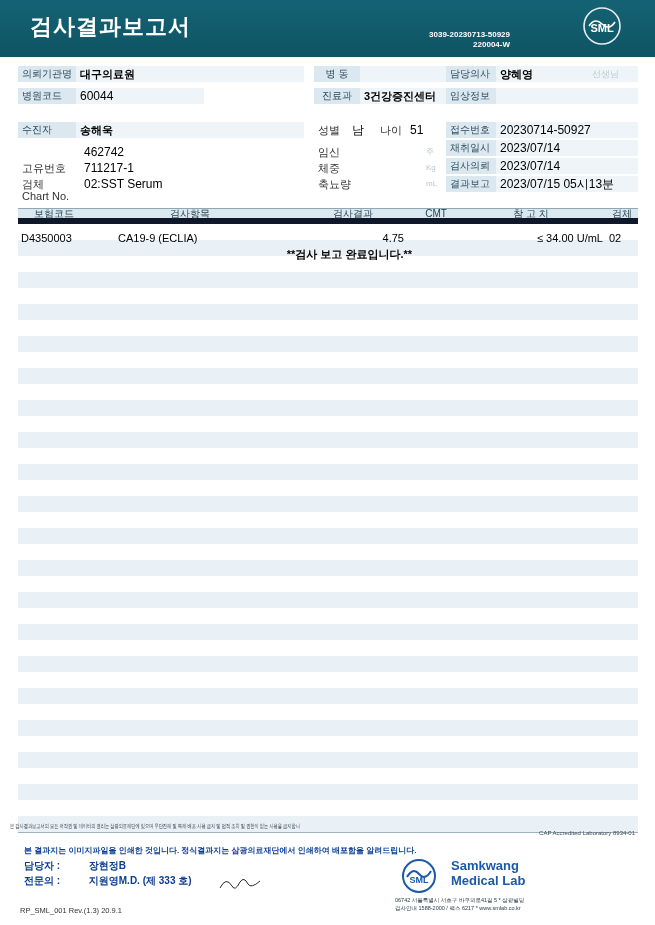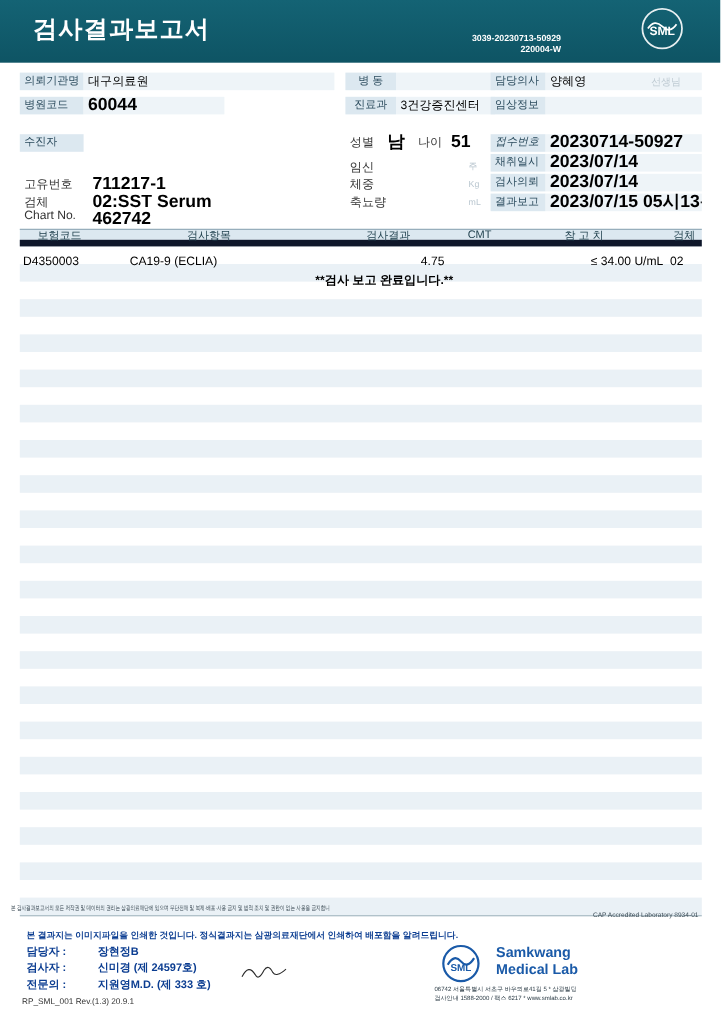--- a/index.html
+++ b/index.html
@@ -63,27 +63,27 @@
     height: 16px;
     line-height: 12px;
     white-space: nowrap;
   }
   .fld {
     position: absolute;
     background: #eef4f8;
     height: 16px;
     line-height: 14px;
     font-size: 11px;
-    font-weight: normal;
+    font-weight: bold;
     padding: 1px 4px;
     white-space: nowrap;
     overflow: hidden;
   }
   .fld.plain { background: transparent; }
-  .val-lg { font-size: 16px; font-weight: bold; }
+  .val-lg { font-size: 12px; font-weight: normal; }
   .muted { color: #bfcbd3; font-weight: normal; font-size: 9px; }
   .small-unit { color: #b9c6cf; font-weight: normal; font-size: 8px; }
 
   
   .tbl {
     position: absolute;
     left: 18px; top: 208px;
     width: 620px;
   }
   .tbl-head {
@@ -220,23 +220,24 @@
 
 <div class="info">
 
   <div class="lbl" style="left:0; top:0; width:58px;">의뢰기관명</div>
   <div class="fld" style="left:58px; top:0; width:228px;">대구의료원</div>
 
   <div class="lbl" style="left:0; top:22px; width:58px;">병원코드</div>
   <div class="fld val-lg" style="left:58px; top:22px; width:128px;">60044</div>
 
   <div class="lbl" style="left:0; top:56px; width:58px;">수진자</div>
+  <div class="fld" style="left:58px; top:56px; width:228px;">송해욱</div>
 
   <div class="fld plain" style="left:0; top:82px; width:62px; font-weight:normal; color:#333;margin-top:40px;">Chart No.</div>
-  <div class="fld plain val-lg" style="left:62px; top:78px; width:120px;margin-top:48px;">462742</div>
+  <div class="fld plain val-lg" style="left:62px; top:78px; width:120px;">462742</div>
 
   <div class="fld plain" style="left:0; top:94px; width:62px; font-weight:normal; color:#333;">고유번호</div>
   <div class="fld plain val-lg" style="left:62px; top:94px; width:120px;">711217-1</div>
 
   <div class="fld plain" style="left:0; top:110px; width:62px; font-weight:normal; color:#333;">검체</div>
   <div class="fld plain val-lg" style="left:62px; top:110px; width:150px;">02:SST Serum</div>
 
   <div class="lbl" style="left:296px; top:0; width:46px; text-align:center;">병  동</div>
   <div class="fld" style="left:342px; top:0; width:90px;"></div>
 
@@ -257,21 +258,21 @@
   <div class="fld plain" style="left:296px; top:110px; width:44px; font-weight:normal; color:#333;">축뇨량</div>
   <div class="fld plain small-unit" style="left:404px; top:110px; width:24px;">mL</div>
 
   <div class="lbl" style="left:428px; top:0; width:50px;">담당의사</div>
   <div class="fld" style="left:478px; top:0; width:142px;">양혜영</div>
   <div class="fld plain muted" style="left:570px; top:0; width:50px;">선생님</div>
 
   <div class="lbl" style="left:428px; top:22px; width:50px;">임상정보</div>
   <div class="fld" style="left:478px; top:22px; width:142px;"></div>
 
-  <div class="lbl" style="left:428px; top:56px; width:50px;font-style:italic;">접수번호</div>
+  <div class="lbl" style="left:428px; top:56px; width:50px;">접수번호</div>
   <div class="fld val-lg" style="left:478px; top:56px; width:142px;">20230714-50927</div>
 
   <div class="lbl" style="left:428px; top:74px; width:50px;">채취일시</div>
   <div class="fld val-lg" style="left:478px; top:74px; width:142px;">2023/07/14</div>
 
   <div class="lbl" style="left:428px; top:92px; width:50px;">검사의뢰</div>
   <div class="fld val-lg" style="left:478px; top:92px; width:142px;">2023/07/14</div>
 
   <div class="lbl" style="left:428px; top:110px; width:50px;">결과보고</div>
   <div class="fld val-lg" style="left:478px; top:110px; width:142px;">2023/07/15 05시13분</div>
@@ -342,24 +343,20 @@
 <div class="tiny-legal">본 검사결과보고서의 모든 저작권 및 데이터의 권리는 삼광의료재단에 있으며 무단전재 및 복제·배포·사용 금지 및 법적 조치 및 권한이 없는 사용을 금지합니다.</div>
 <div class="cap-text">CAP Accredited Laboratory 8934-01</div>
 <div class="notice">본 결과지는 이미지파일을 인쇄한 것입니다. 정식결과지는 삼광의료재단에서 인쇄하여 배포함을 알려드립니다.</div>
 
 <div class="sig-block">
   <div>
     <span class="k">담당자 :</span>
     <span class="v">장현정B</span>
   </div>
   <div>
-    <span class="k">검사자 :</span>
-    <span class="v">신미경 (제 24597호)</span>
-  </div>
-  <div>
     <span class="k">전문의 :</span>
     <span class="v">지원영M.D. (제 333 호)</span>
   </div>
 </div>
 
 <svg class="sig-mark" viewBox="0 0 44 16">
   <path d="M2 12 q6 -12 12 -2 q3 6 8 -4 q4 -6 8 2 q3 5 12 -3" fill="none" stroke="#2a2a2a" stroke-width="1"></path>
 </svg>
 
 <div class="lab-logo-wrap">

